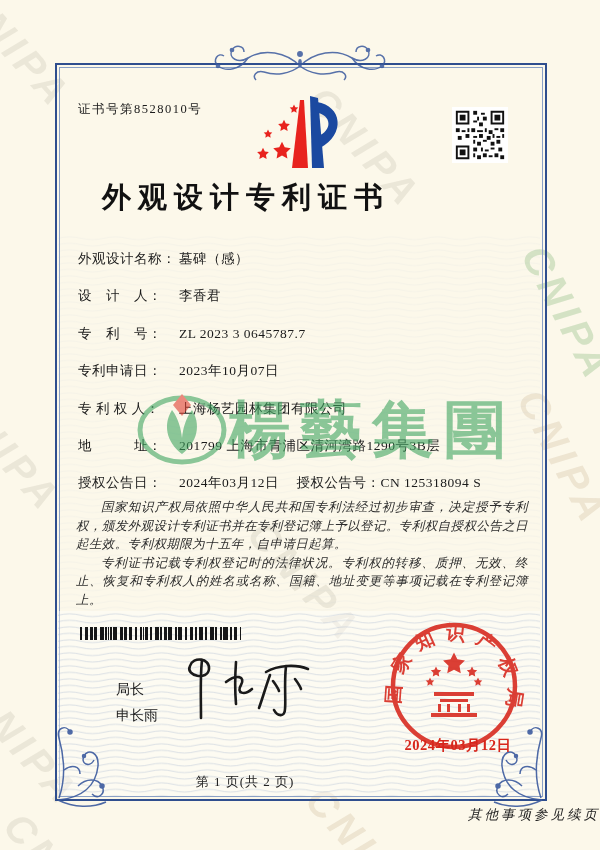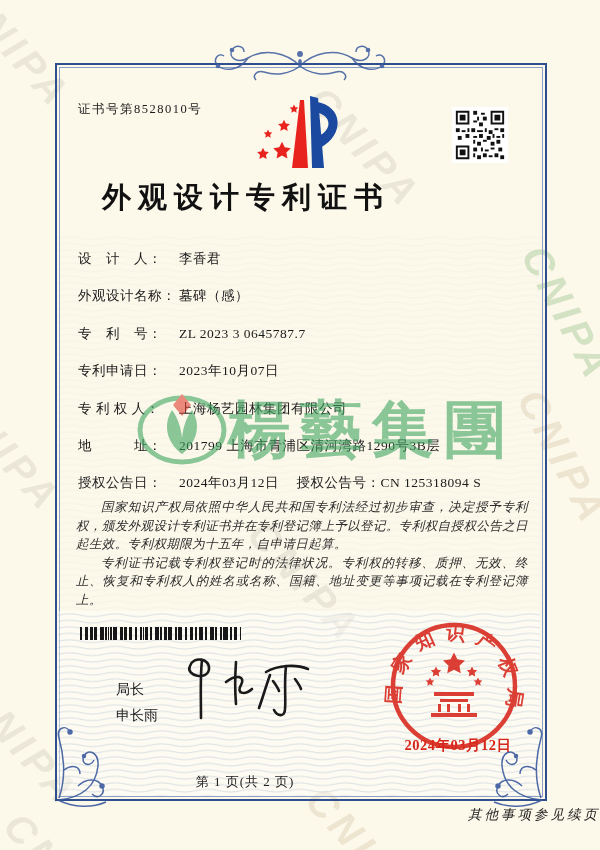--- a/index.html
+++ b/index.html
@@ -218,24 +218,24 @@
     <rect x="17" y="23" width="2" height="1"></rect>
       <rect x="20" y="22" width="2" height="2"></rect>
       <rect x="23" y="23" width="2" height="2"></rect>
   </g>
 </svg>
 
 <div class="title">外观设计专利证书</div>
 
 <div class="fields">
   <div class="frow">
+    <span class="flabel">外观设计名称：</span><span class="fvalue">墓碑（感）</span>
+  </div>
+  <div class="frow">
     <span class="flabel">设　计　人：</span><span class="fvalue">李香君</span>
-  </div>
-  <div class="frow">
-    <span class="flabel">外观设计名称：</span><span class="fvalue">墓碑（感）</span>
   </div>
   <div class="frow">
     <span class="flabel">专　利　号：</span><span class="fvalue">ZL 2023 3 0645787.7</span>
   </div>
   <div class="frow">
     <span class="flabel">专利申请日：</span><span class="fvalue">2023年10月07日</span>
   </div>
   <div class="frow">
     <span class="flabel">专 利 权 人：</span><span class="fvalue">上海杨艺园林集团有限公司</span>
   </div>

